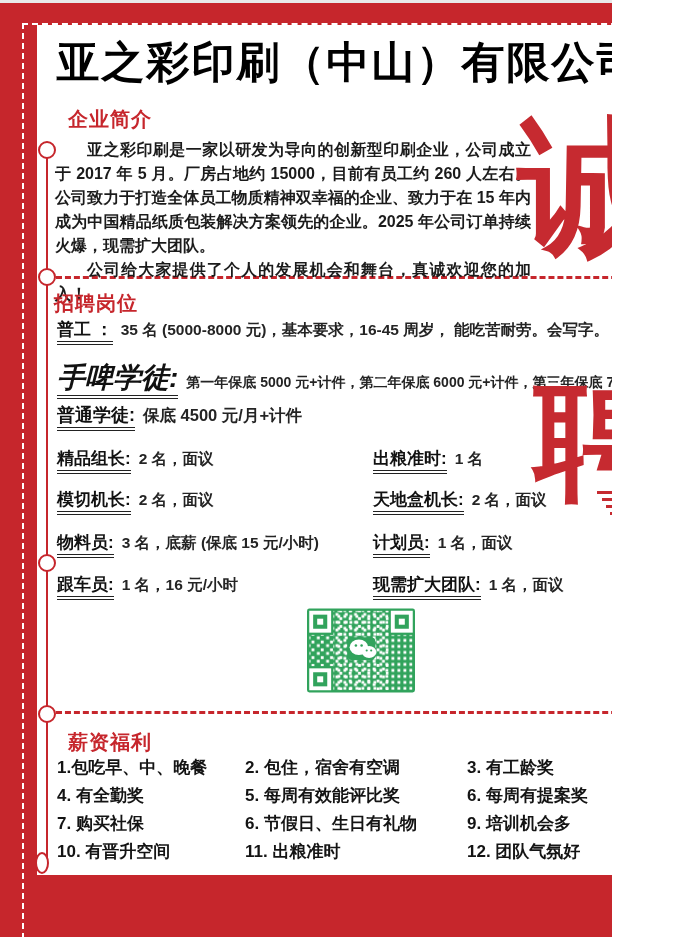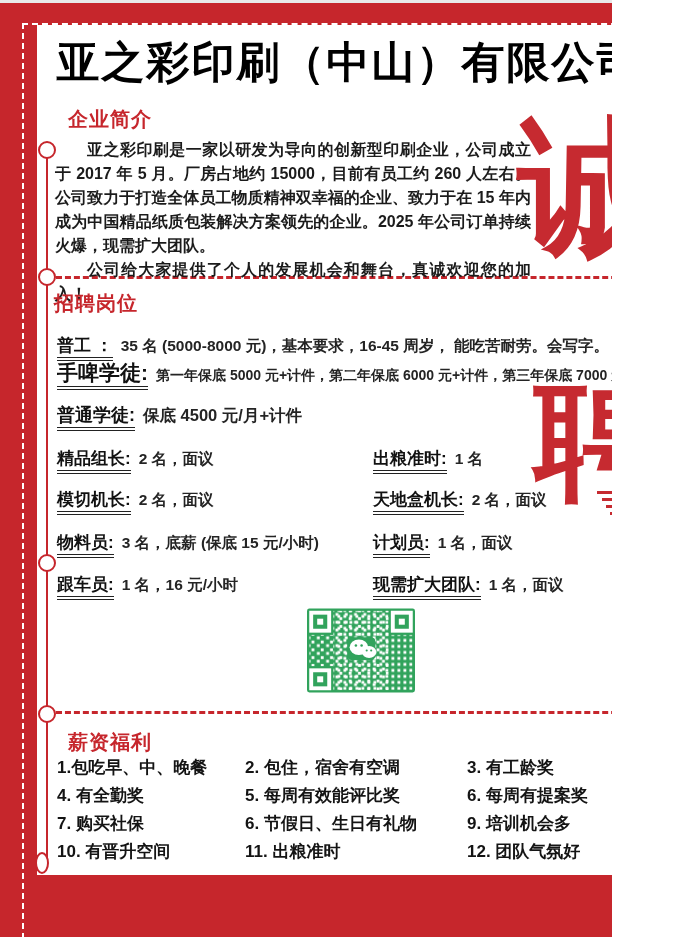--- a/index.html
+++ b/index.html
@@ -64,22 +64,22 @@
   .pin-lines{position:absolute;left:597px;top:491px;width:48px;}
   .pin-lines div{height:3px;background:var(--deco-red);margin:0 auto 4px auto;}
   .pl1{width:48px;}.pl2{width:39px;}.pl3{width:30px;}.pl4{width:22px;}
 
   .job-row{position:absolute;left:57px;width:594px;white-space:nowrap;}
   .job-label{
     font-weight:700;color:#111;border-bottom:4px double #222;
     padding-bottom:2px;margin-right:8px;
   }
   .job-desc{font-weight:700;color:#242424;}
-  .r1{top:318px;margin-top:16px;}.r1 .job-label{font-size:17px;}.r1 .job-desc{font-size:15.5px;}
-  .r2{top:359px;}.r2 .job-label{font-size:21px;}.r2 .job-desc{font-size:14px;}
+  .r1{top:318px;}.r1 .job-label{font-size:17px;}.r1 .job-desc{font-size:15.5px;}
+  .r2{top:359px;}.r2 .job-label{font-size:28px;font-style:italic;}.r2 .job-desc{font-size:14px;}
   .r3{top:403px;}.r3 .job-label{font-size:18px;}.r3 .job-desc{font-size:16.5px;}
   .pair .job-label{font-size:17px;}
   .pair .job-desc{font-size:15.5px;}
   .p1r{top:447px;}.p2r{top:488px;}.p3r{top:531px;}.p4r{top:573px;}
   .cell{position:absolute;top:0;white-space:nowrap;}
   .cl{left:0;}
   .cr{left:316px;}
 
   .qr{position:absolute;left:307px;top:608px;width:108px;height:85px;}
 

